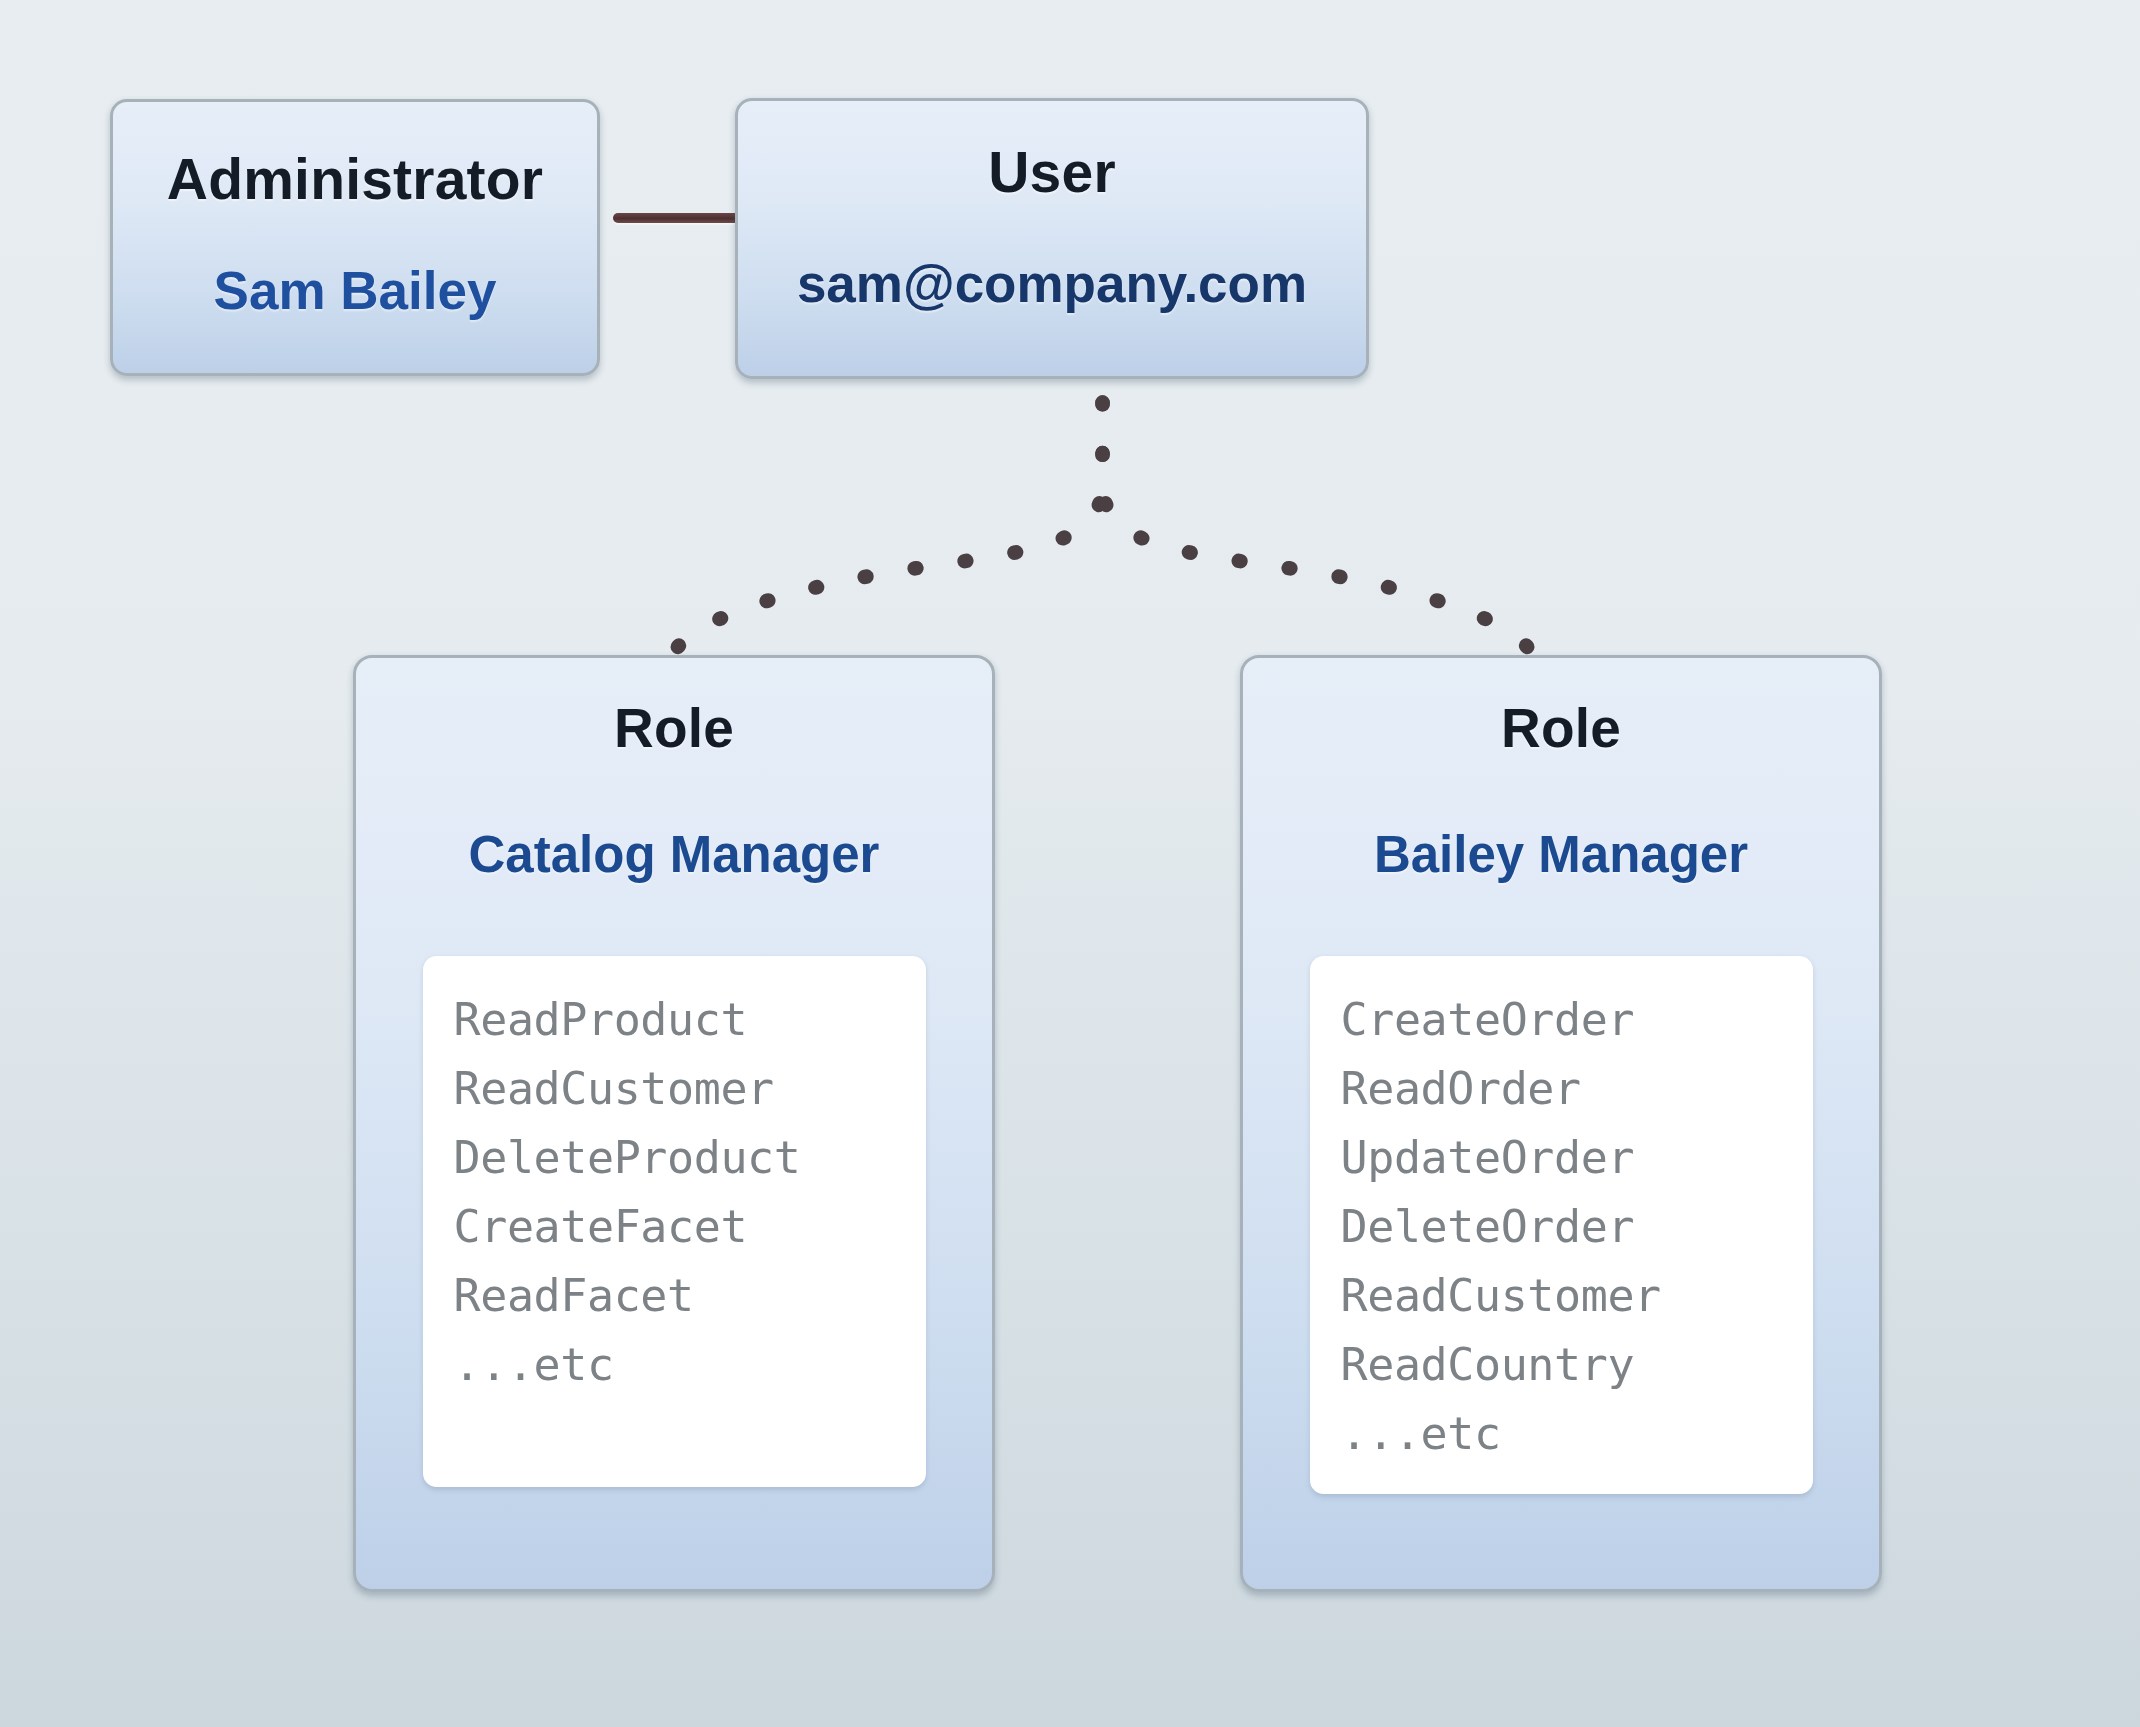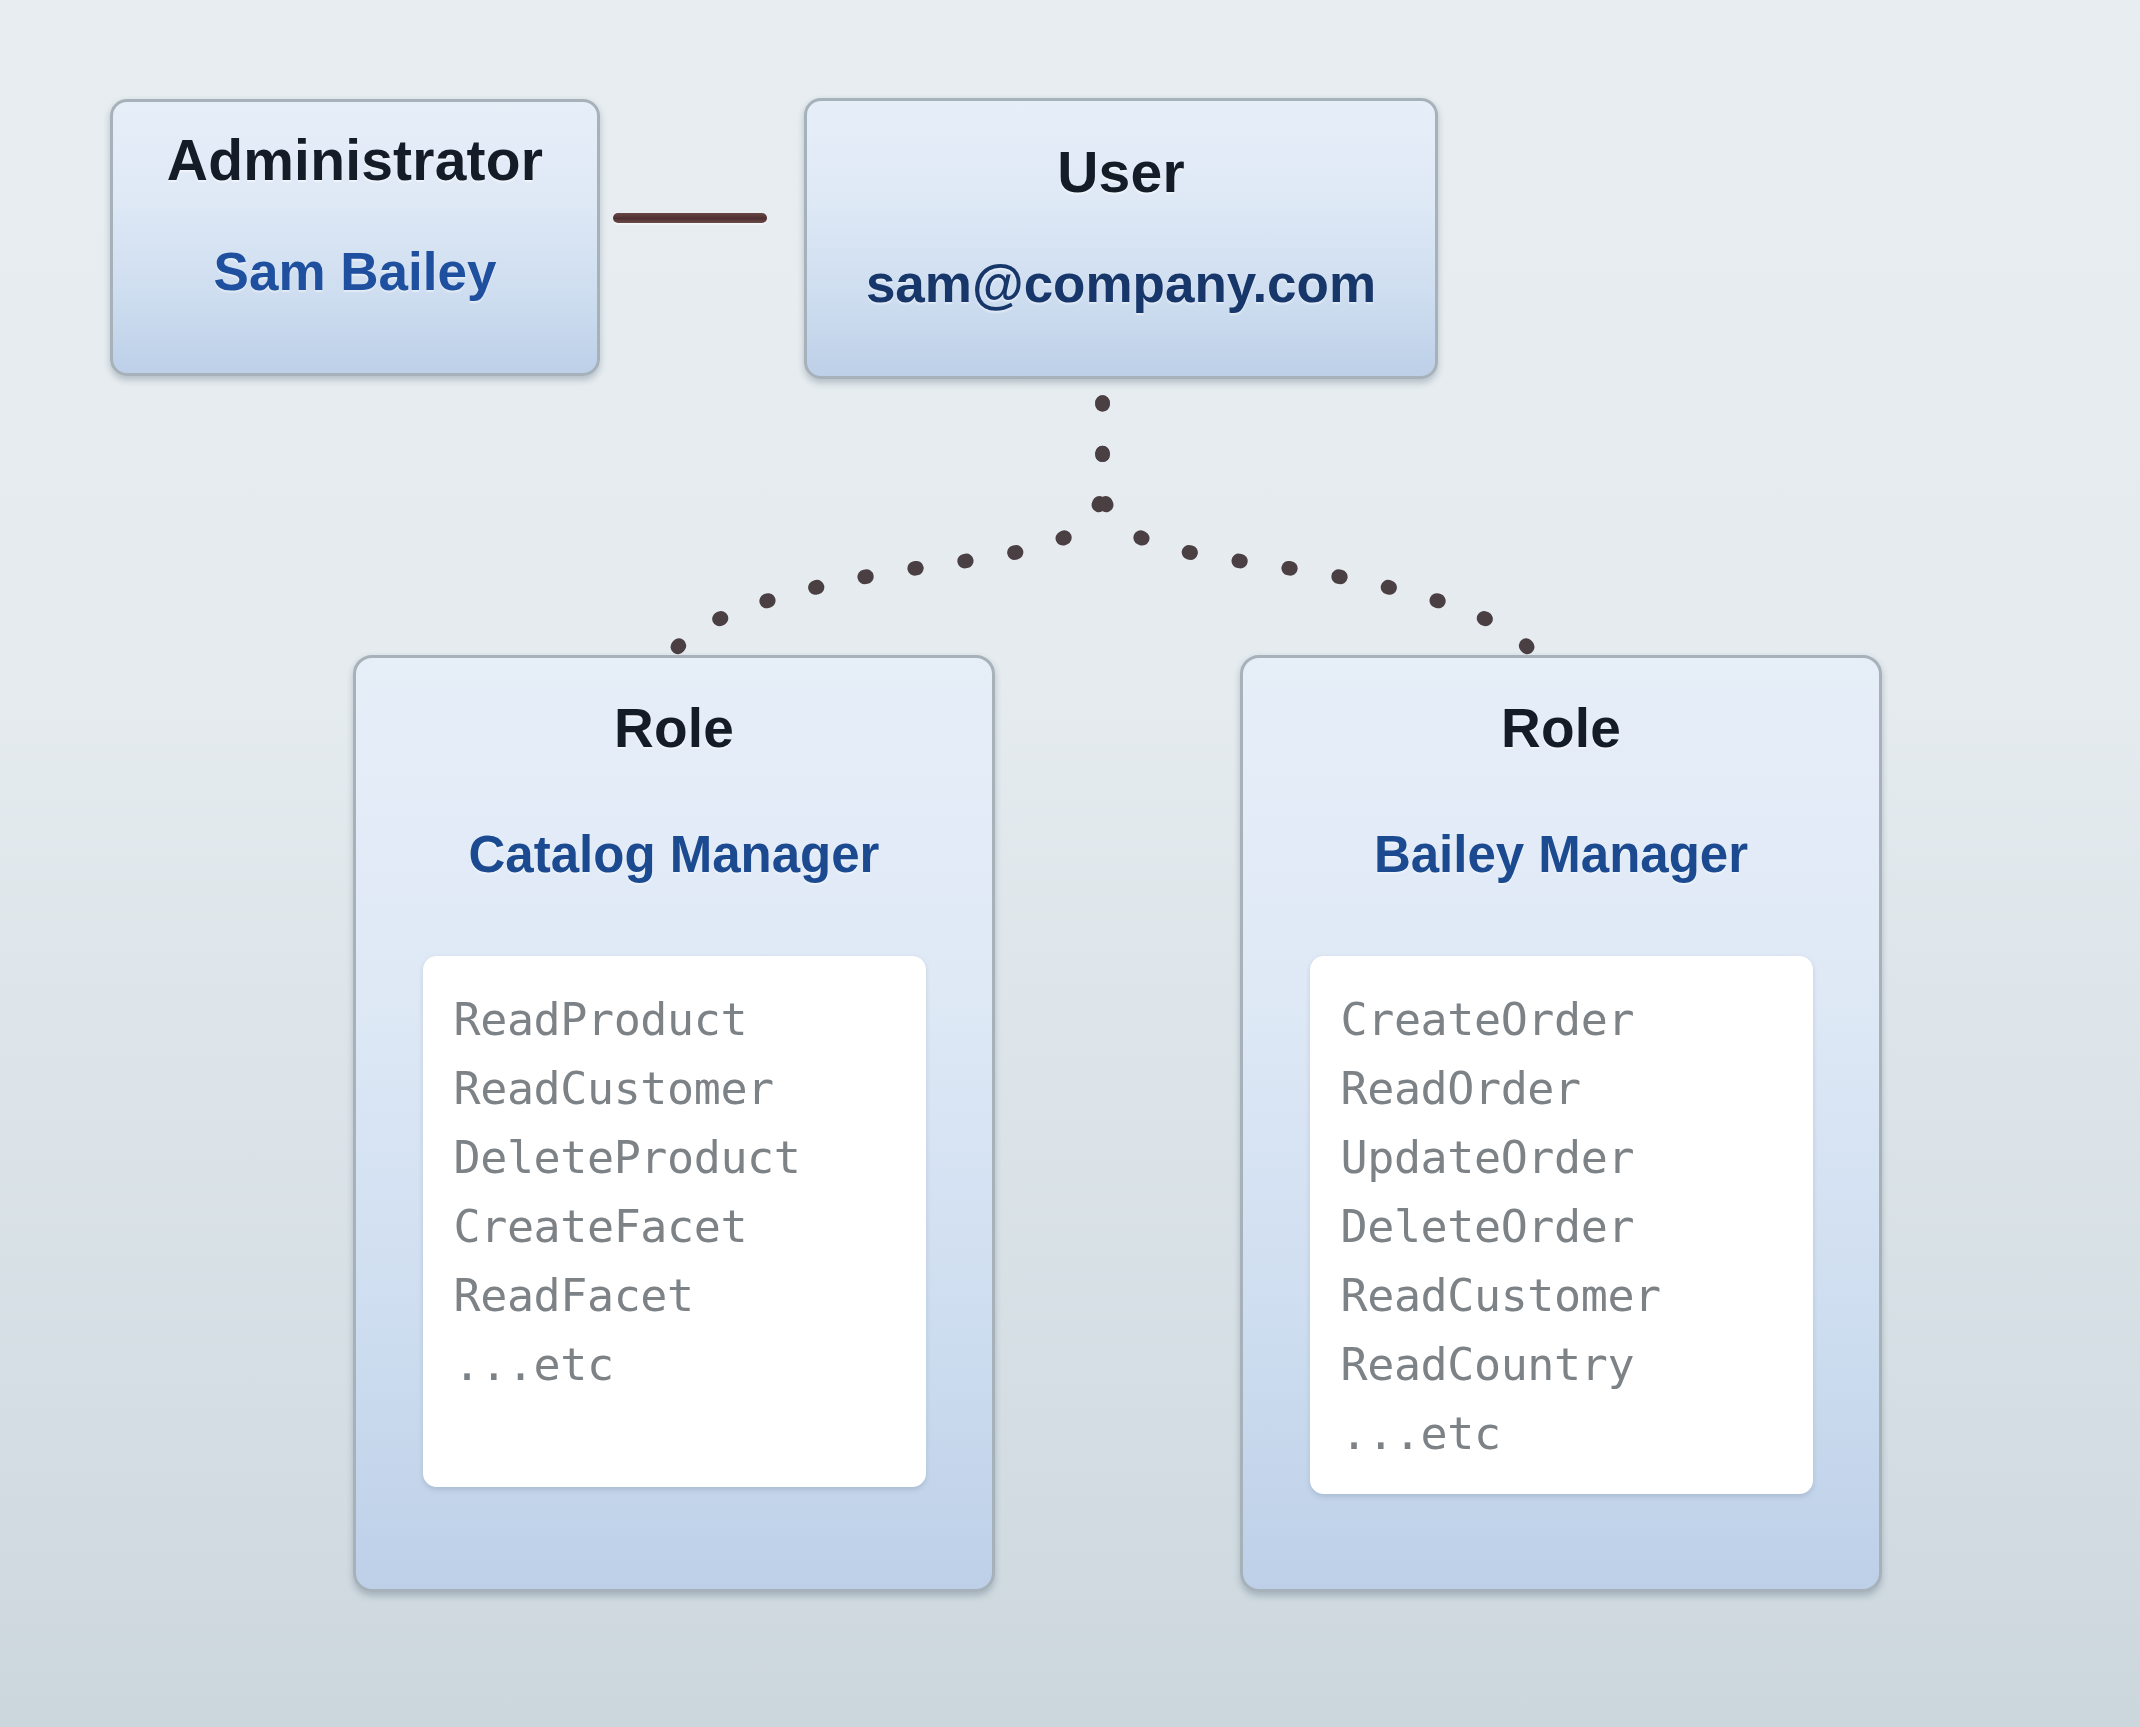--- a/index.html
+++ b/index.html
@@ -53,26 +53,26 @@
   }
 
   
   #admin-node {
     left: 110px;
     top: 99px;
     width: 490px;
     height: 277px;
     border-radius: 17px;
   }
-  #admin-node .type-label { font-size: 57px; margin-top: 25px; text-align: center; }
+  #admin-node .type-label { font-size: 57px; margin-top: 44px; text-align: center; }
   #admin-node .name-label { font-size: 53px; margin-top: 48px; color:#1f50a0; }
 
   
   #user-node {
-    left: 804px;
+    left: 735px;
     top: 98px;
     width: 634px;
     height: 281px;
     border-radius: 17px;
   }
   #user-node .type-label { font-size: 57px; margin-top: 38px; }
   #user-node .name-label { font-size: 53px; margin-top: 48px; color:#17376b; }
 
   
   #admin-user-link {

